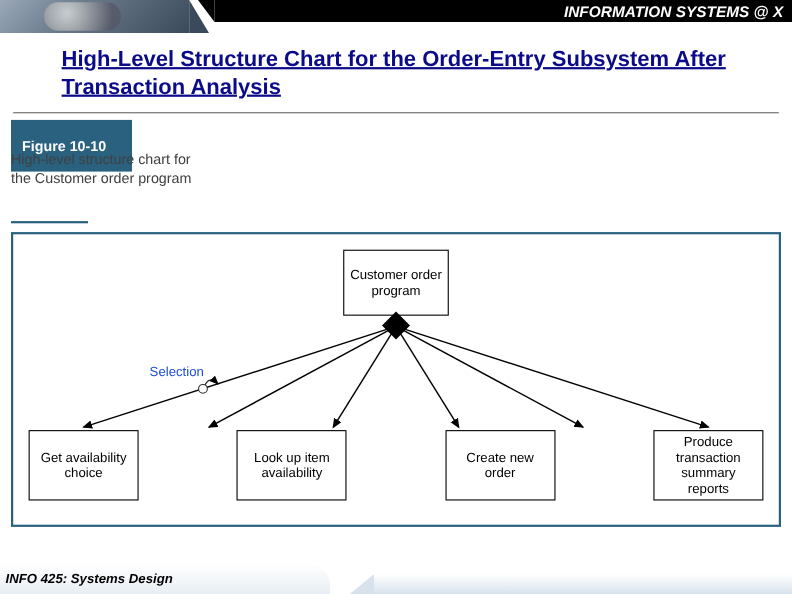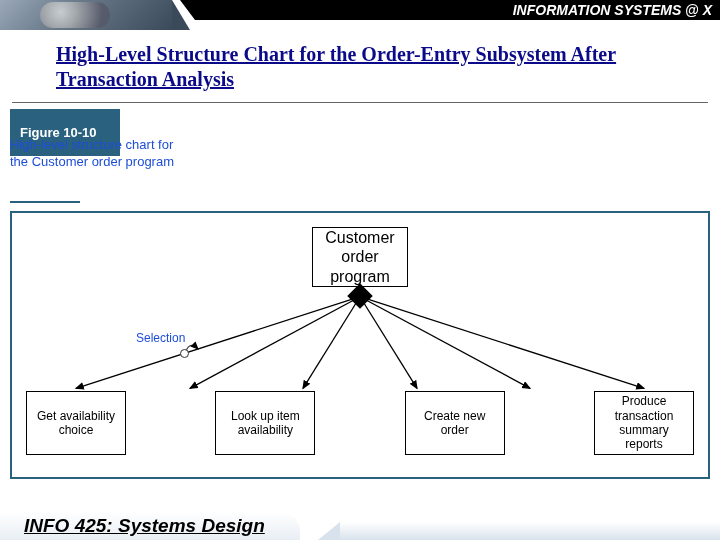--- a/index.html
+++ b/index.html
@@ -57,21 +57,21 @@
     left:-15px;top:0;
     width:0;height:0;
     border-bottom:20px solid transparent;
     border-right:15px solid #000;
   }
   .title {
     margin: 12px 40px 4px 56px;
     color: #0b0b8a;
     font-size: 20px;
     font-weight: 900;
-    font-family: Liberation Serif, serif;
+    font-family: Liberation Sans, sans-serif;
     text-decoration: underline;
     line-height: 1.25;
   }
   .body-rule {
     margin: 10px 12px 0 12px;
     border: none;
     border-top: 1px solid #666;
   }
 
   .fig-area{
@@ -86,21 +86,21 @@
     background:#2a617f;
     color:#fff;
     font-size:13px;
     font-weight:bold;
     padding:16px 10px;
   }
   .fig-caption{
     position:absolute;
     left:0; top:28px;
     width:180px;
-    color:#1d4ed8;
+    color:#404040;
     font-size:13px;
     line-height:1.3;
   }
   .fig-caption-underline{
     position:absolute;
     left:0; top:92px;
     width:70px;
     border-top:2px solid #2a617f;
   }
 
@@ -113,21 +113,21 @@
     background:#fff;
   }
   
   .root-box{
     position:absolute;
     left:50%; top:14px;
     transform:translateX(-50%);
     width:96px; height:60px;
     border:1.5px solid #000;
     background:#fff;
-    font-size:16px;
+    font-size:12px;
     text-align:center;
     display:flex;align-items:center;justify-content:center;
     padding:4px;
     line-height:1.2;
   }
   .root-diamond{
     position:absolute;
     left:50%; top:74px;
     transform:translateX(-50%) rotate(45deg);
     width:18px;height:18px;
@@ -177,27 +177,26 @@
     left:0; bottom:0; right:0;
     height:30px;
   }
   .footer-left{
     position:absolute;
     left:0;bottom:0;
     height:28px;
     background:linear-gradient(180deg,#fff 0%,#e8eef4 100%);
     width:300px;
     border-top-right-radius:20px;
-    padding-left:24px;
+    padding-left:5px;
     line-height:28px;
     font-style:italic;
     font-weight:bold;
-    font-size:19px;
+    font-size:12px;
     color:#000;
-    text-decoration:underline;
   }
   .footer-right{
     position:absolute;
     right:0;bottom:0;
     height:18px;width:380px;
     background:linear-gradient(180deg,#fff 0%,#d8e2ec 100%);
   }
   .footer-right::before{
     content:"";
     position:absolute;

